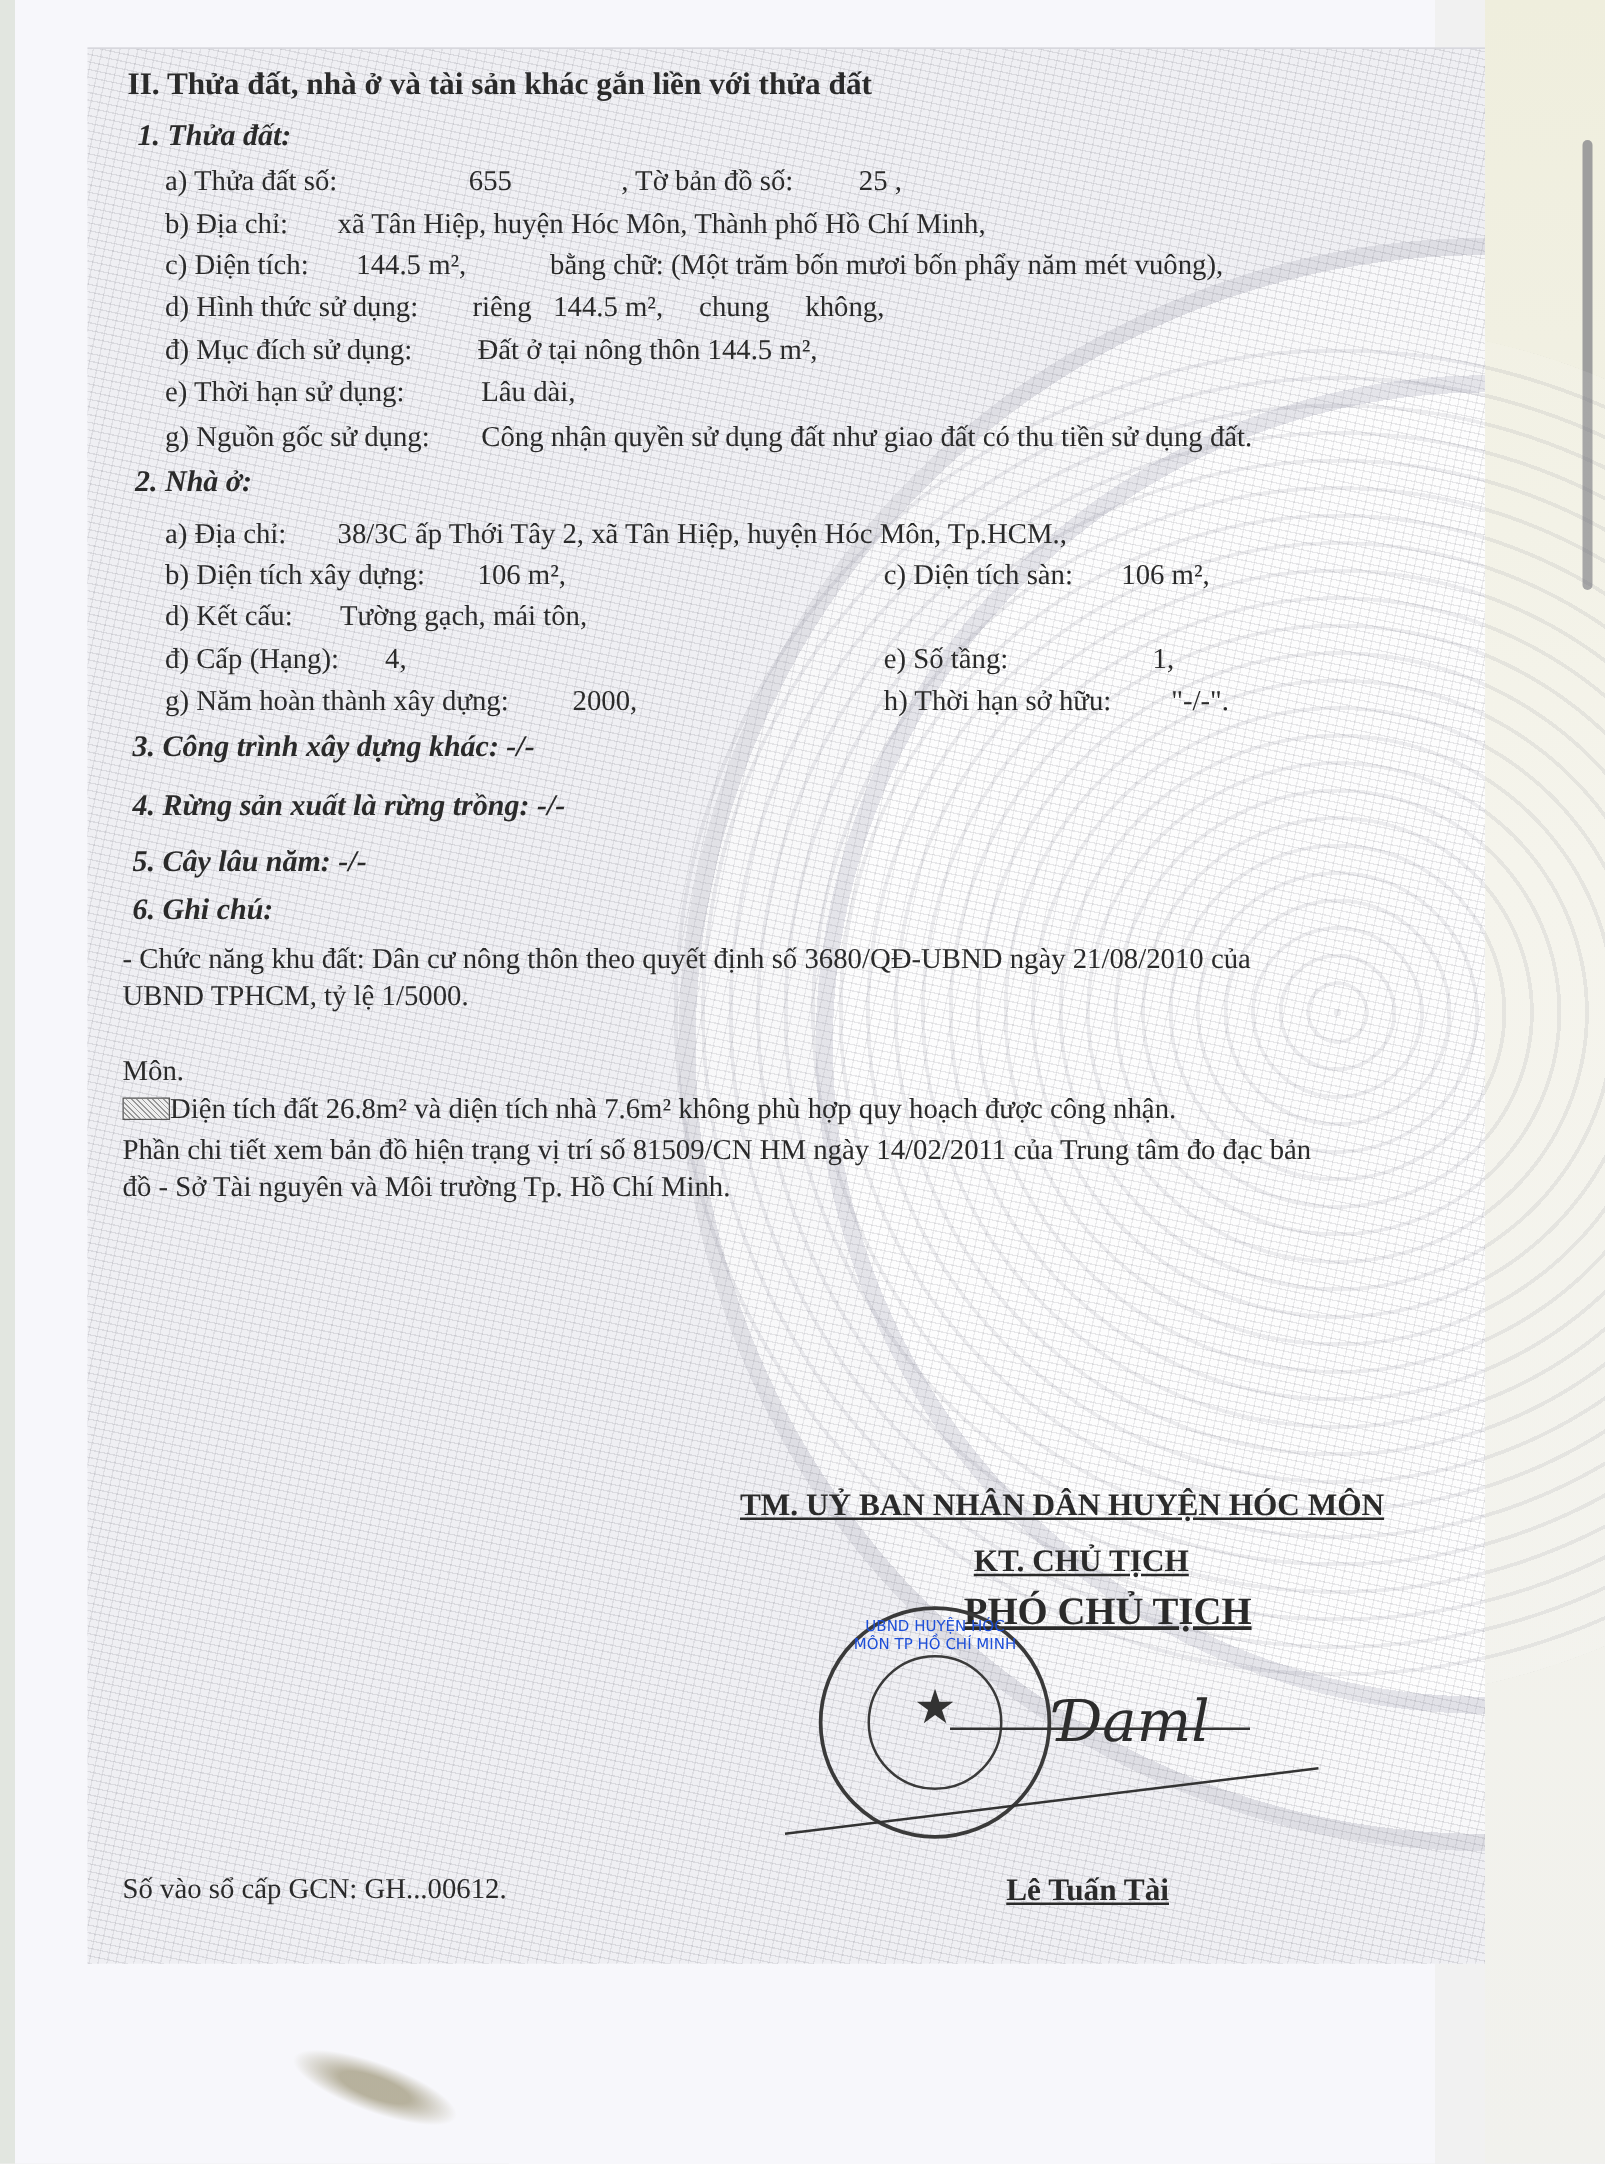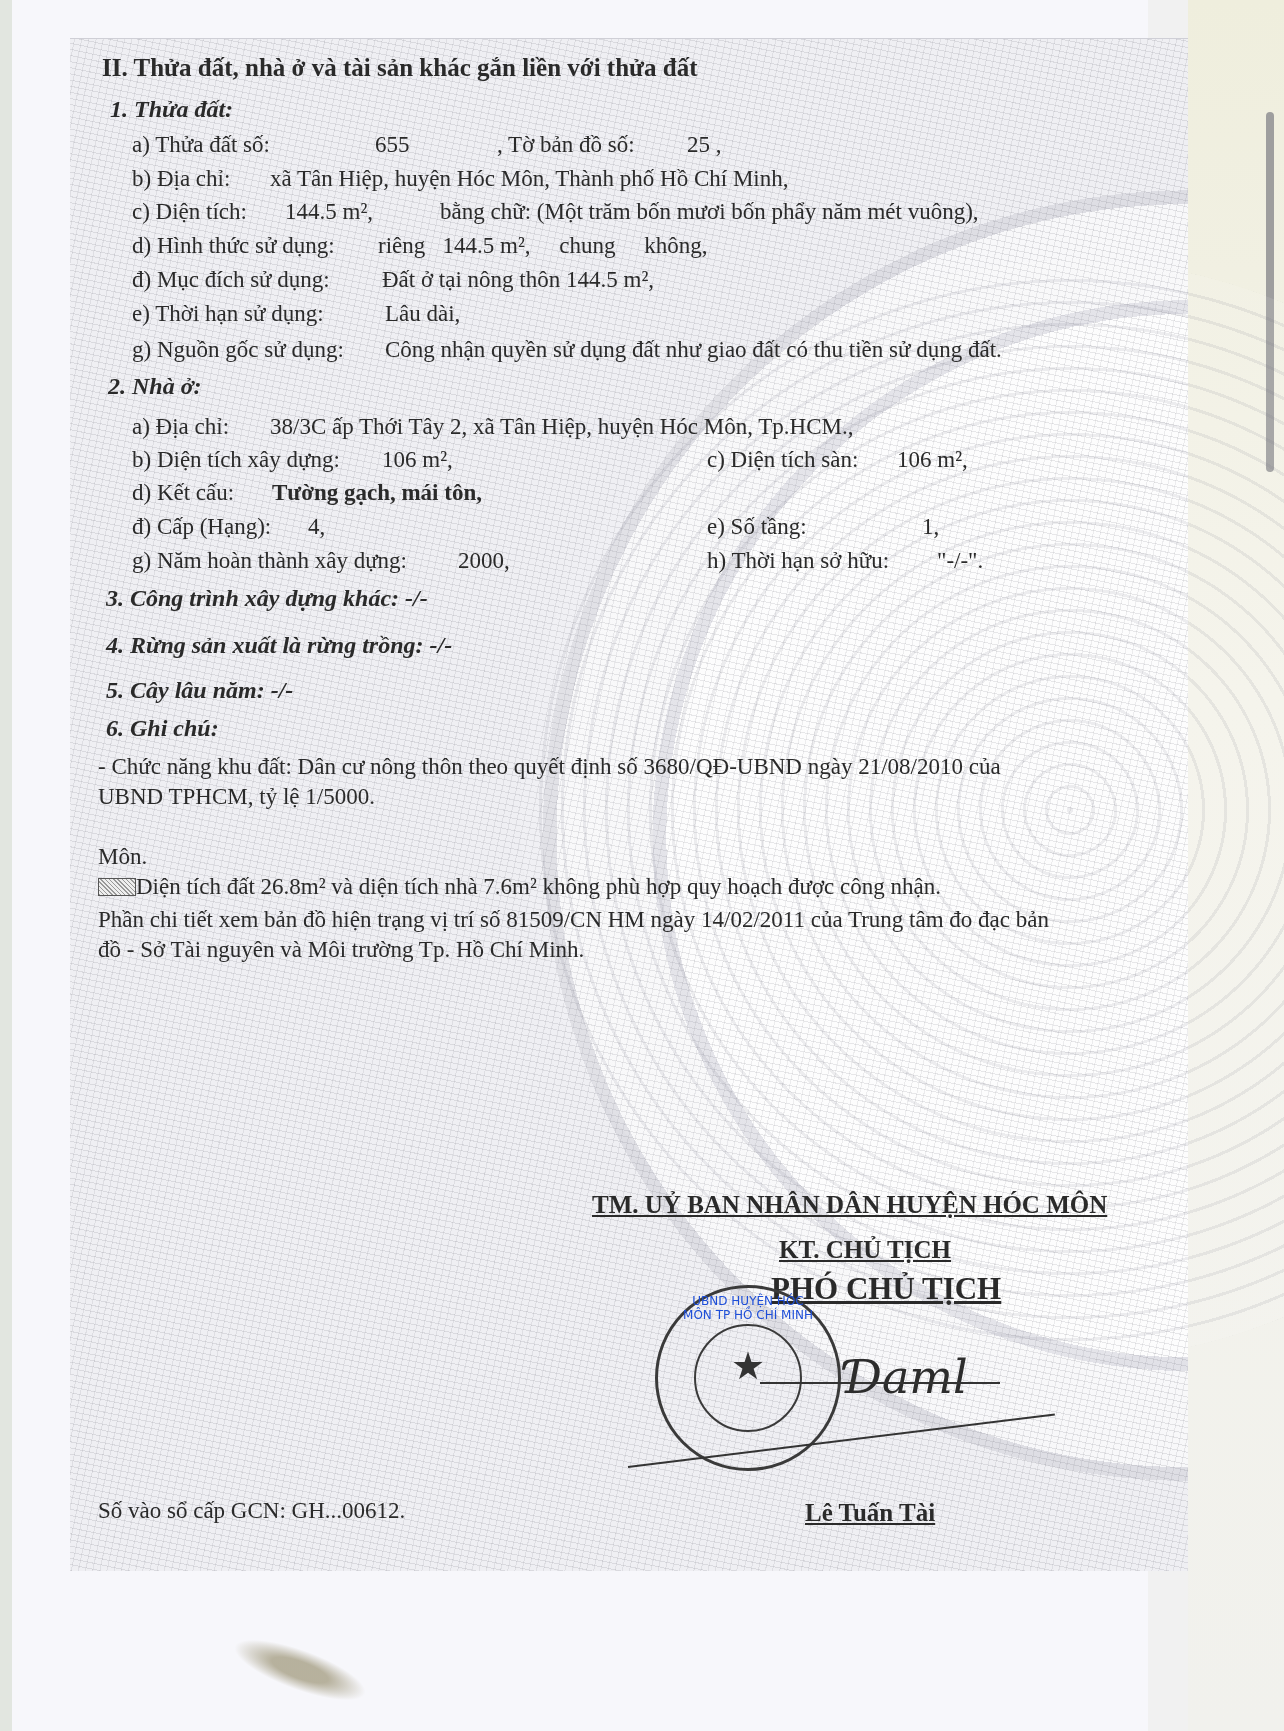--- a/index.html
+++ b/index.html
@@ -133,21 +133,21 @@
 
   <div class="line" style="left:132px;top:446px;">
     <span>b) Diện tích xây dựng:</span>
     <span style="position:absolute;left:250px;">106 m²,</span>
     <span style="position:absolute;left:575px;">c) Diện tích sàn:</span>
     <span style="position:absolute;left:765px;">106 m²,</span>
   </div>
 
   <div class="line" style="left:132px;top:479px;">
     <span>d) Kết cấu:</span>
-    <span style="position:absolute;left:140px;font-weight:bold;">Tường gạch, mái tôn,</span>
+    <span style="position:absolute;left:140px;">Tường gạch, mái tôn,</span>
   </div>
 
   <div class="line" style="left:132px;top:513px;">
     <span>đ) Cấp (Hạng):</span>
     <span style="position:absolute;left:176px;">4,</span>
     <span style="position:absolute;left:575px;">e) Số tầng:</span>
     <span style="position:absolute;left:790px;">1,</span>
   </div>
 
   <div class="line" style="left:132px;top:547px;">

